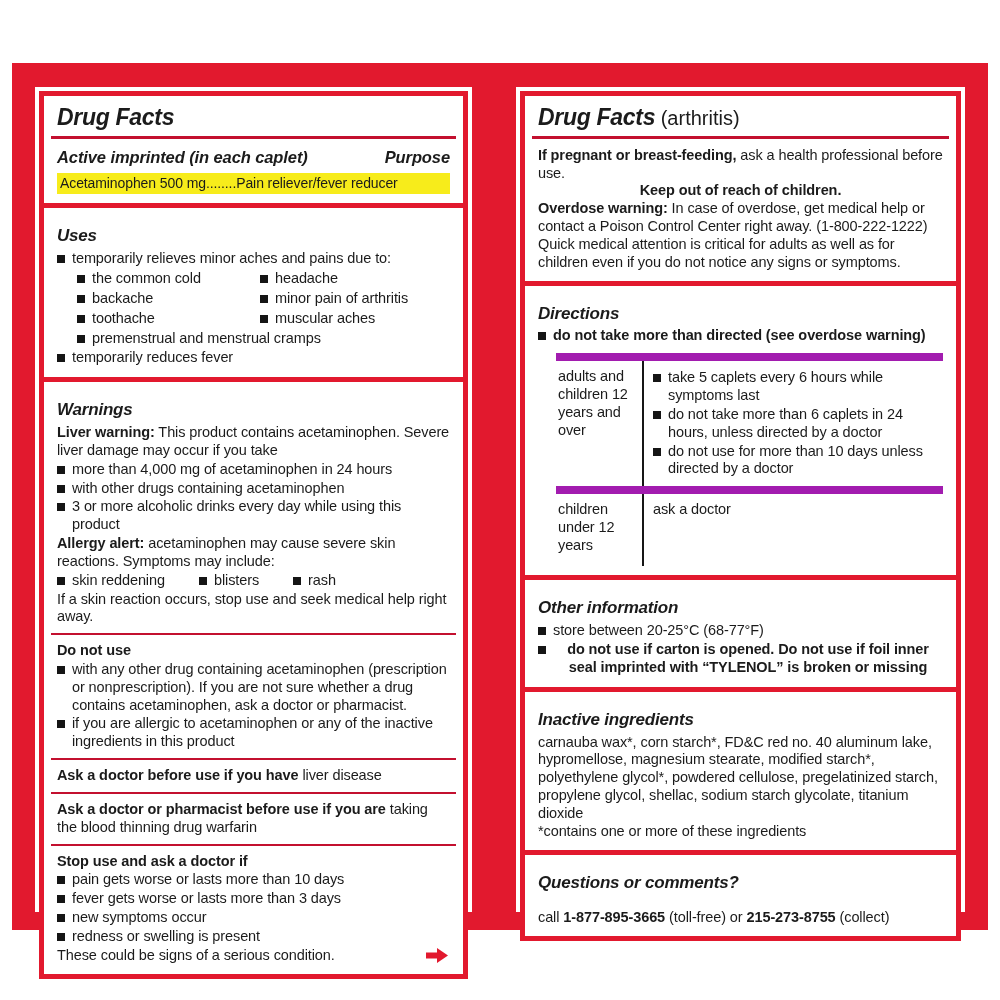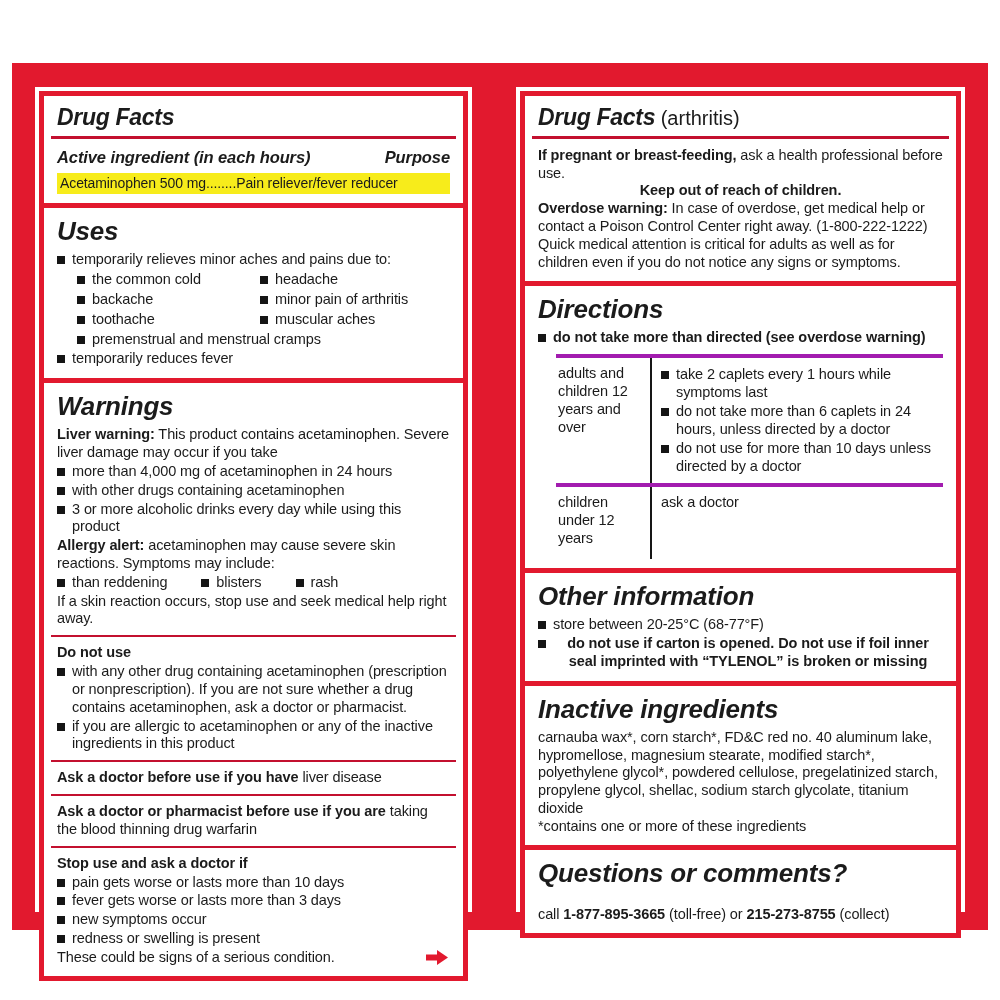--- a/index.html
+++ b/index.html
@@ -44,22 +44,22 @@
 
   .df-title{
     font-size:23px;font-weight:bold;font-style:italic;
     letter-spacing:-0.3px;
   }
   .df-title .cont{font-weight:normal;font-style:normal;font-size:20px;letter-spacing:0;}
   .title-rule{border:0;height:2.5px;background:var(--ruby);margin:5px -6px 8px;}
   .rl{border:0;height:2px;background:var(--ruby);margin:7px -6px;}
 
   .h2{
-    font-size:26px;font-weight:bold;font-style:italic;
-    margin:1px 0 3px;letter-spacing:-0.2px;
+    font-size:17px;font-weight:bold;font-style:italic;
+    margin:11px 0 3px;letter-spacing:-0.2px;
   }
   .h3{font-weight:bold;}
   .bold{font-weight:bold;text-align:center;}
 
   .ai-row{
     display:flex;justify-content:space-between;align-items:baseline;
     font-size:16.5px;font-weight:bold;font-style:italic;
     margin:2px 0 6px;
   }
   .hl{
@@ -83,39 +83,39 @@
 
   .sym-row{display:flex;margin:1px 0;}
   .sym-row .grp{display:flex;}
   .sym-row .grp + .grp{margin-left:34px;}
 
   .stop-note{display:flex;align-items:flex-end;}
   .stop-note .txt{flex:1;}
   .arrow{flex:none;margin:0 2px 2px 0;}
 
   .dtable{margin:8px 0 0 18px;}
-  .drow{display:flex;border-top:4px solid #a21caf;gap:8px;}
+  .drow{display:flex;border-top:8px solid #a21caf;}
   .dlabel{width:86px;flex:none;padding:7px 4px 7px 2px;}
   .dbody{flex:1;border-left:2px solid #161616;padding:7px 0 7px 9px;}
   .drow-last .dbody{min-height:72px;}
 
   .qline{margin-top:16px;}
 </style>
 </head>
 <body>
 
 <div class="card">
 
   <div class="col col-left">
 
     <div class="bx">
       <div class="df-title">Drug Facts</div>
       <hr class="title-rule">
       <div class="ai-row">
-        <span>Active ingredient (in each hours)</span>
+        <span>Active imprinted (in each caplet)</span>
         <span>Purpose</span>
       </div>
       <div class="hl">Acetaminophen 500 mg........Pain reliever/fever reducer</div>
     </div>
 
     <div class="bx">
       <div class="h2">Uses</div>
       <div class="b">
         <span class="sq"></span>
         <span>temporarily relieves minor aches and pains due to:</span>
@@ -168,21 +168,21 @@
           <span>with other drugs containing acetaminophen</span>
         </div>
       <div class="b">
           <span class="sq"></span>
           <span>3 or more alcoholic drinks every day while using this product</span>
         </div>
       <div><span class="bold">Allergy alert:</span><span> acetaminophen may cause severe skin reactions. Symptoms may include:</span></div>
       <div class="sym-row">
         <span class="grp">
             <span class="sq"></span>
-            <span>than reddening</span>
+            <span>skin reddening</span>
           </span>
         <span class="grp">
             <span class="sq"></span>
             <span>blisters</span>
           </span>
         <span class="grp">
             <span class="sq"></span>
             <span>rash</span>
           </span>
       </div>
@@ -244,21 +244,21 @@
       <div class="b bold">
         <span class="sq"></span>
         <span>do not take more than directed (see overdose warning)</span>
       </div>
       <div class="dtable">
         <div class="drow">
           <div class="dlabel">adults and children 12 years and over</div>
           <div class="dbody">
             <div class="b">
                 <span class="sq"></span>
-                <span>take 2 caplets every 1 hours while symptoms last</span>
+                <span>take 5 caplets every 6 hours while symptoms last</span>
               </div>
             <div class="b">
                 <span class="sq"></span>
                 <span>do not take more than 6 caplets in 24 hours, unless directed by a doctor</span>
               </div>
             <div class="b">
                 <span class="sq"></span>
                 <span>do not use for more than 10 days unless directed by a doctor</span>
               </div>
           </div>

